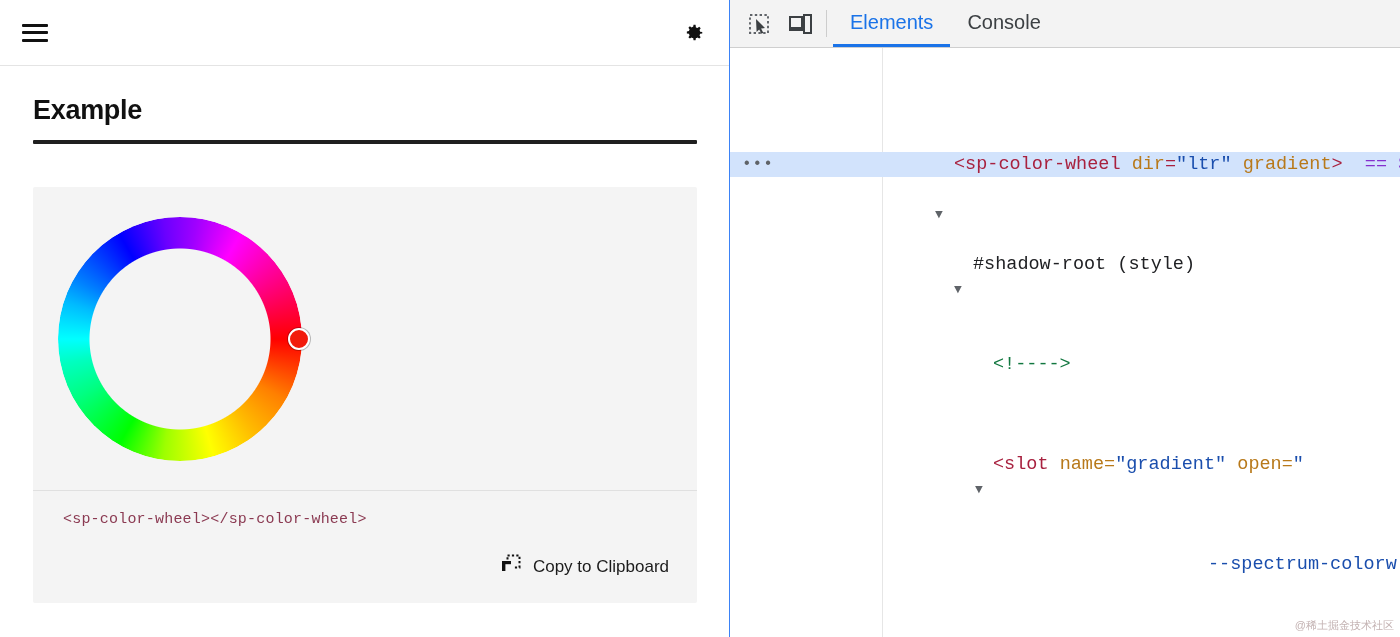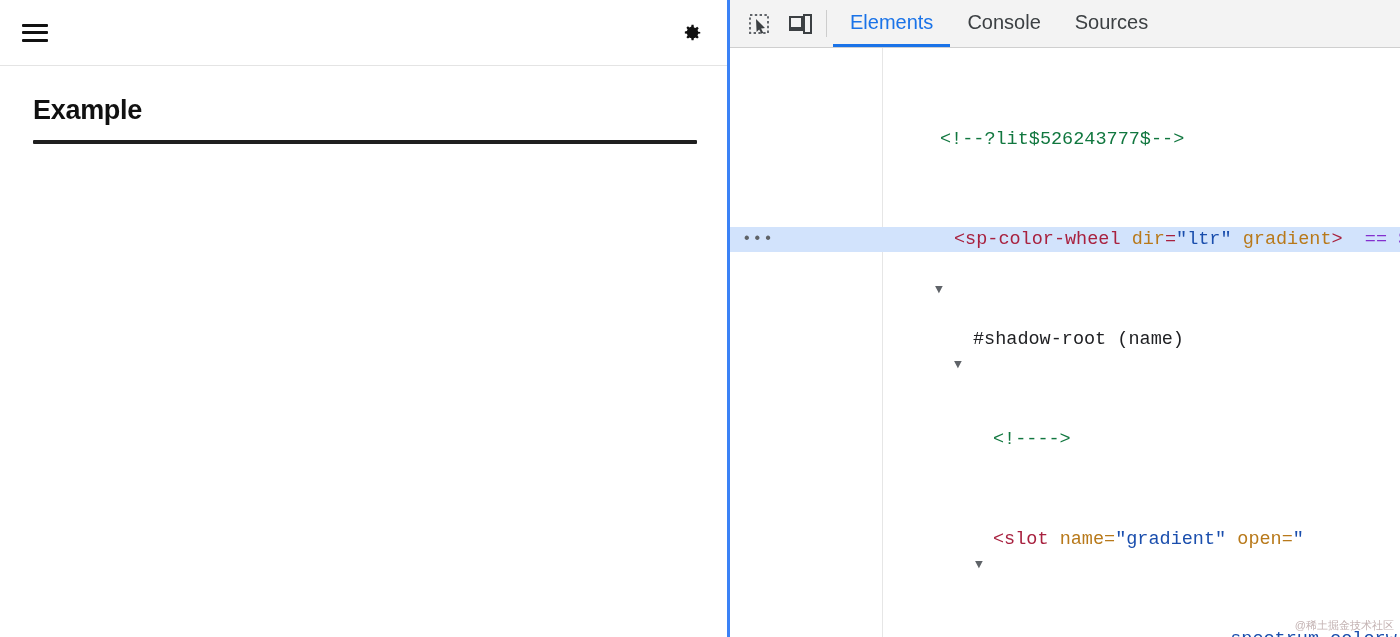--- a/index.html
+++ b/index.html
@@ -9,21 +9,21 @@
     font-family: "Liberation Sans", sans-serif;
     background: #ffffff;
   }
   #app { display: flex; width: 1400px; height: 637px; }
 
   
   .left-pane {
     width: 730px; height: 637px;
     background: #ffffff;
     position: relative;
-    border-right: 3px solid #3b82f6;
+    border-right: 1px solid #3b82f6;
     overflow: hidden;
   }
   .topbar {
     height: 66px;
     border-bottom: 1px solid #e4e4e4;
     display: flex; align-items: center; justify-content: space-between;
     padding: 0 20px 0 22px;
     background: #fff;
   }
   .hamburger { width: 26px; height: 22px; display: flex; flex-direction: column;
@@ -169,20 +169,44 @@
           <path fill="#111" d="M12 8.6a3.4 3.4 0 1 0 0 6.8 3.4 3.4 0 0 0 0-6.8zm0 5.1a1.7 1.7 0 1 1 0-3.4 1.7 1.7 0 0 1 0 3.4z"></path>
           <path fill="#111" d="M21 13.1v-2.2l-2.3-.4a6.9 6.9 0 0 0-.7-1.7l1.3-1.9-1.6-1.6-1.9 1.3c-.5-.3-1.1-.6-1.7-.7L13.7 3h-2.2l-.4 2.3c-.6.1-1.2.4-1.7.7L7.5 4.7 5.9 6.3l1.3 1.9c-.3.5-.6 1.1-.7 1.7L4.2 10.3v2.2l2.3.4c.1.6.4 1.2.7 1.7l-1.3 1.9 1.6 1.6 1.9-1.3c.5.3 1.1.6 1.7.7l.4 2.3h2.2l.4-2.3c.6-.1 1.2-.4 1.7-.7l1.9 1.3 1.6-1.6-1.3-1.9c.3-.5.6-1.1.7-1.7l2.3-.4z"></path>
         </svg>
       </div>
     </div>
 
     <div class="content">
       <div class="page-title">Example</div>
       <div class="title-rule"></div>
 
+      <div class="example-card">
+        <div class="wheel-stage">
+          <div class="wheel-wrap">
+            <div class="color-wheel"></div>
+            <div class="wheel-handle"></div>
+          </div>
+        </div>
+
+        <div class="code-divider"></div>
+
+        <div class="code-row">&lt;sp-color-wheel&gt;&lt;/sp-color-wheel&gt;</div>
+
+        <div class="copy-row">
+          <span>
+            <svg width="24" height="24" viewBox="0 0 24 24" aria-hidden="true">
+              <rect x="8.5" y="2.5" width="12" height="12" fill="none" stroke="#111" stroke-width="2" stroke-dasharray="2.2 2.2"></rect>
+              <path fill="#111" d="M3 8h9v3.2H6.2V18H3z"></path>
+              <rect x="3" y="8" width="9" height="10" fill="#111"></rect>
+              <rect x="6.4" y="11.2" width="8" height="6.8" fill="#f4f4f4"></rect>
+            </svg>
+          </span>
+          <span class="copy-label">Copy to Clipboard</span>
+        </div>
+      </div>
     </div>
   </div>
 
   <div class="devtools">
 
     <div class="dt-toolbar">
       <div class="dt-icon-btn">
         <svg width="24" height="24" viewBox="0 0 24 24" aria-hidden="true">
           <path fill="none" stroke="#5f6368" stroke-width="1.9" stroke-dasharray="2.4 2.4" d="M3 3h18v18H3z"></path>
           <path fill="#3c4043" d="M9 7l9 9-3.9.5 2.2 4.2-1.9 1-2.2-4.2L9.6 20z"></path>
@@ -192,42 +216,38 @@
         <svg width="26" height="24" viewBox="0 0 26 24" aria-hidden="true">
           <path fill="none" stroke="#3c4043" stroke-width="2" d="M2 5h12v11H2z"></path>
           <path fill="none" stroke="#3c4043" stroke-width="2" d="M16 3h7v18h-7z"></path>
           <path fill="#3c4043" d="M1 17h14v2H1z"></path>
         </svg>
       </div>
       <div class="dt-sep"></div>
       <div class="dt-tabs">
         <div class="dt-tab active">Elements</div>
         <div class="dt-tab">Console</div>
-        <div class="dt-tab">Sources</div>
       </div>
     </div>
 
     <div class="dt-body">
       <div class="dt-gutter-line"></div>
 
       <div class="dt-tree">
 
-        <div class="dt-line">
-          <span class="ln c-cmt">&lt;!--?lit$526243777$--&gt;</span>
-        </div>
 
         <div class="dt-line sel">
           <span class="gutter-dots">•••</span>
           <span class="tri" style="left:205px;">▼</span>
           <span class="ln" style="left:224px;"><span class="c-tag">&lt;sp-color-wheel</span><span> </span><span class="c-attr">dir</span><span class="c-tag">=</span><span class="c-val">"ltr"</span><span> </span><span class="c-attr">gradient</span><span class="c-tag">&gt;</span><span>  </span><span class="c-eq">== $</span></span>
         </div>
 
         <div class="dt-line">
           <span class="tri" style="left:224px;">▼</span>
-          <span class="ln c-shadow" style="left:243px;">#shadow-root (name)</span>
+          <span class="ln c-shadow" style="left:243px;">#shadow-root (style)</span>
         </div>
 
         <div class="dt-line">
           <span class="ln c-cmt" style="left:263px;">&lt;!----&gt;</span>
         </div>
 
         <div class="dt-line">
           <span class="tri" style="left:245px;">▼</span>
           <span class="ln" style="left:263px;"><span class="c-tag">&lt;slot</span> <span class="c-attr">name=</span><span class="c-val">"gradient"</span> <span class="c-attr">open=</span><span class="c-val">"</span></span>
         </div>

